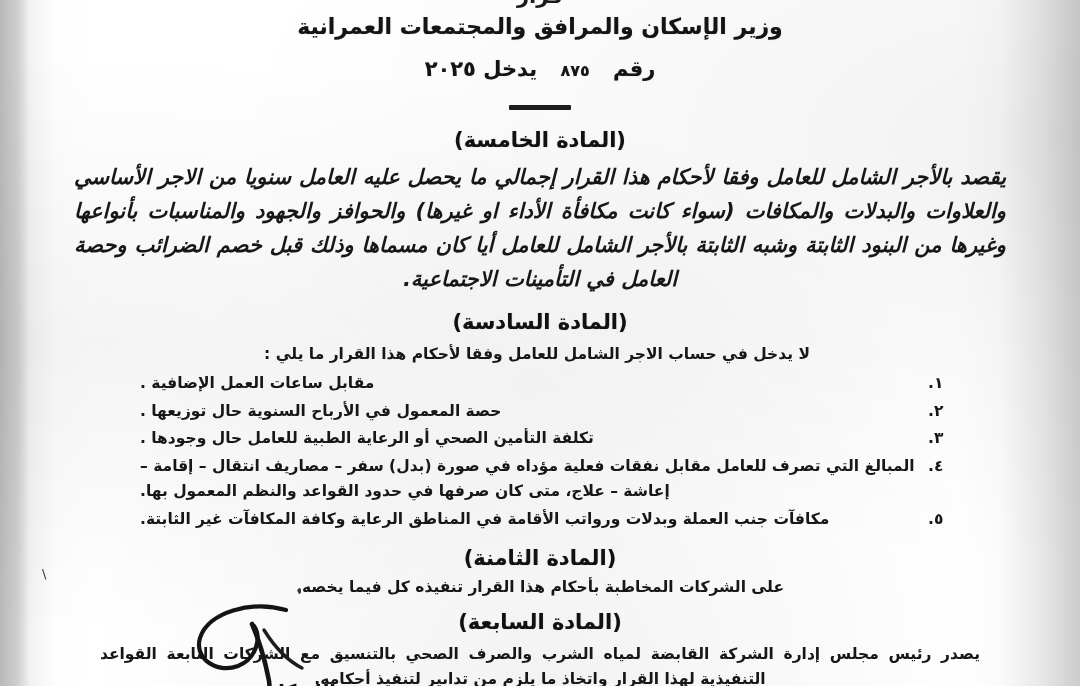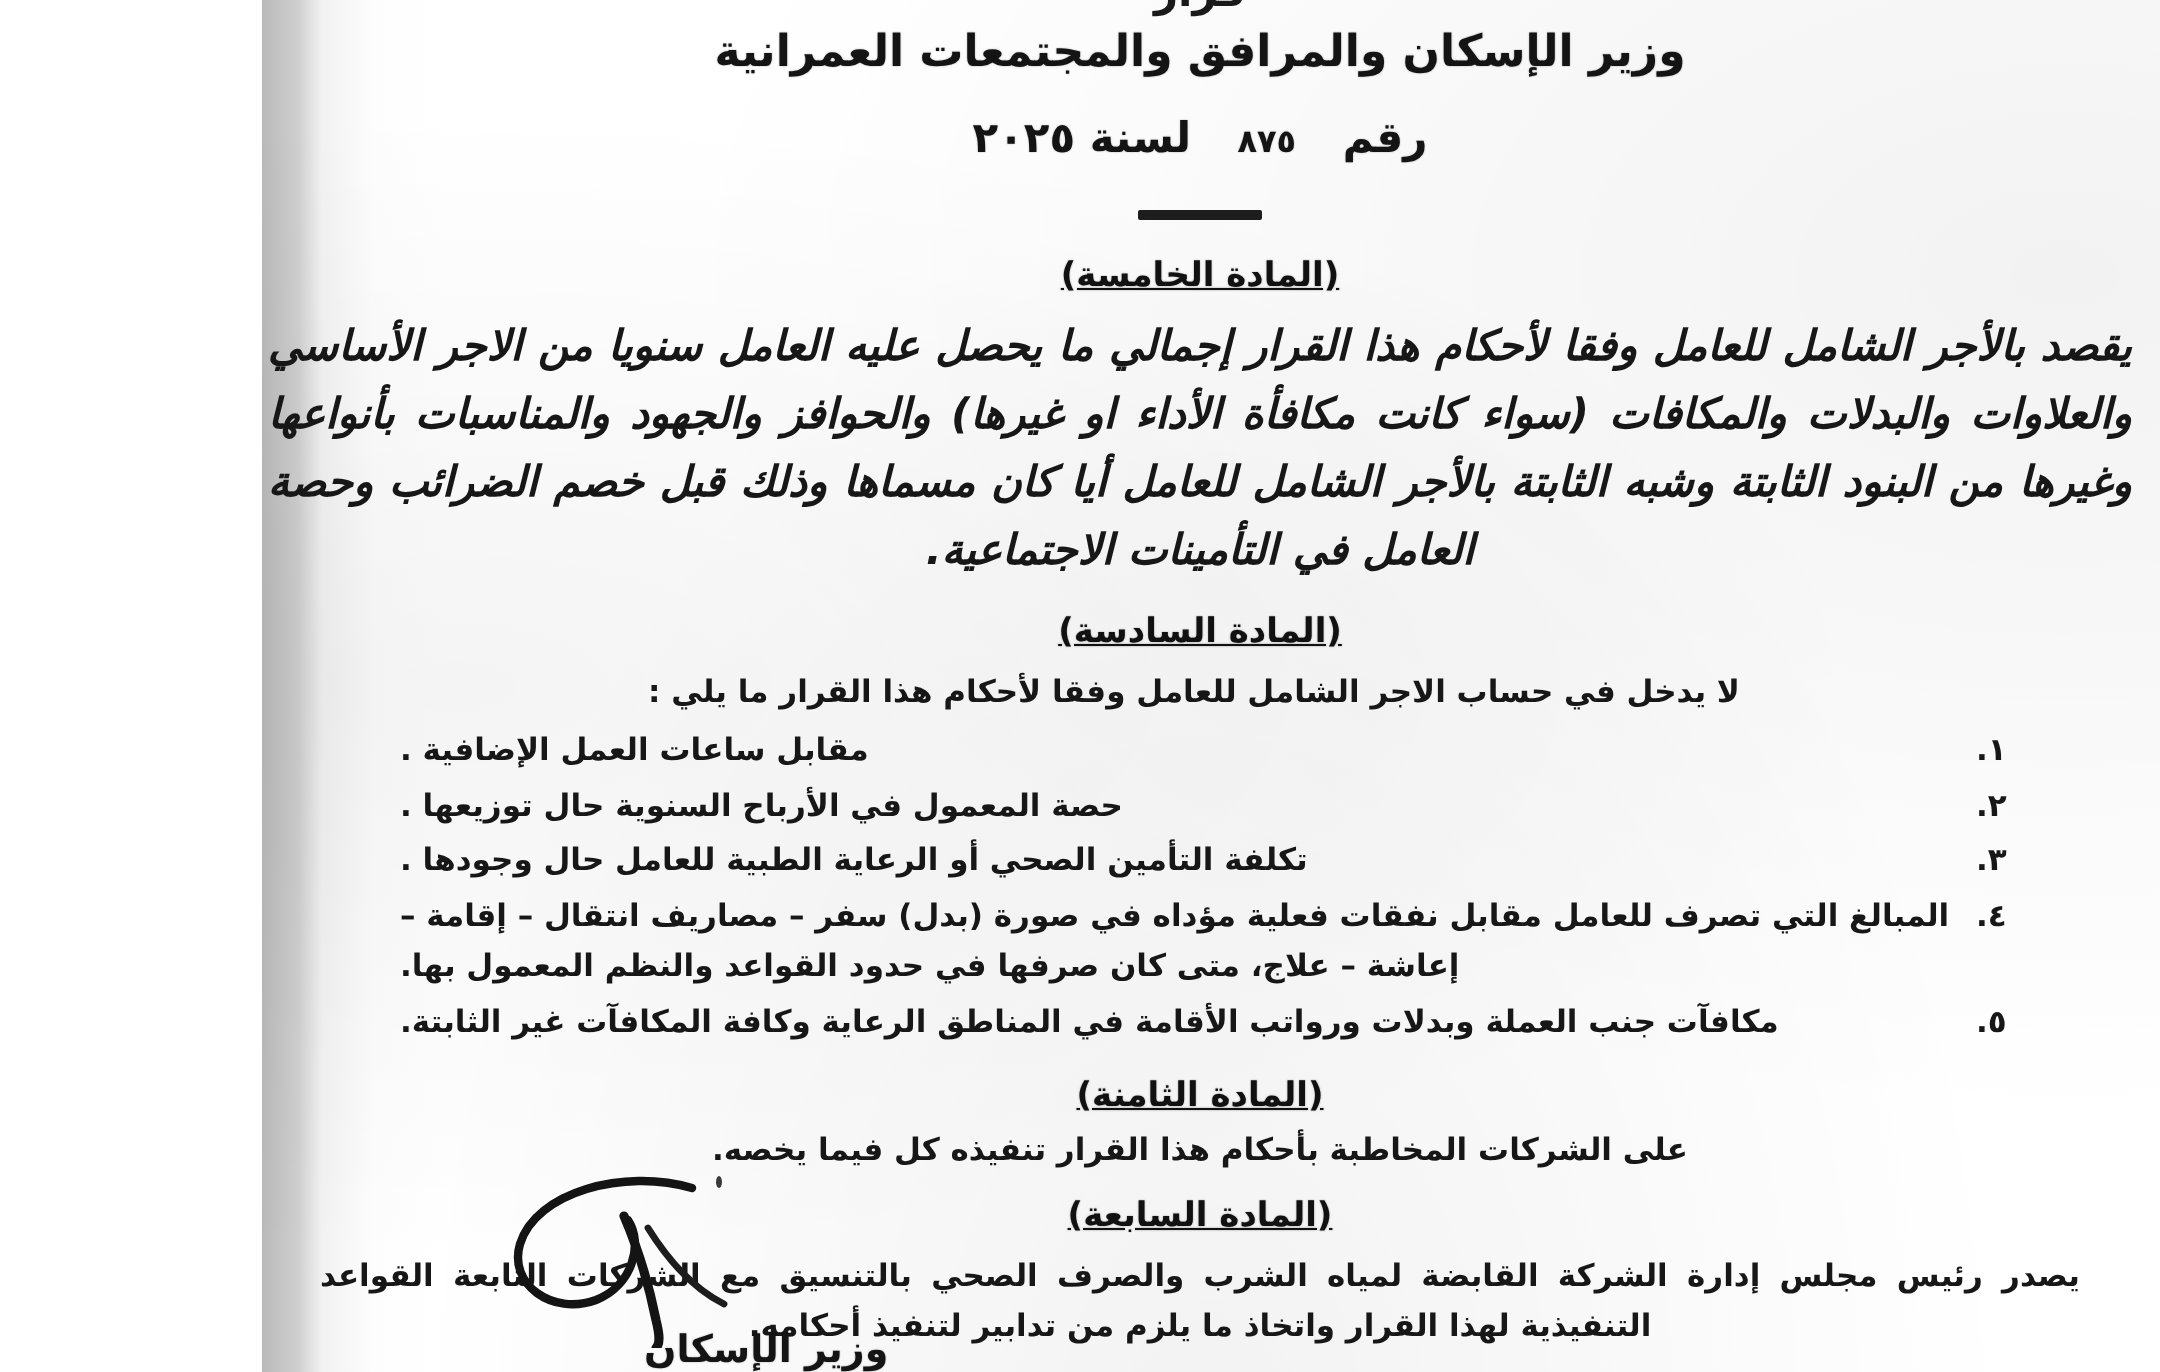--- a/index.html
+++ b/index.html
@@ -11,21 +11,21 @@
     width: 1080px;
     height: 686px;
     overflow: hidden;
     font-family: "DejaVu Sans", sans-serif;
     color: #1b1b1b;
   }
 
   
   #scan {
     position: relative;
-    width: 949px;
+    width: 1080px;
     height: 686px;
     background:
       linear-gradient(90deg, #b9b9b9 0px, #cfcfcf 18px, #f2f2f2 30px, #fdfdfd 55px, #ffffff 90px, #ffffff 960px, #fbfbfb 1000px, #e8e8e8 1040px, #cccccc 1080px);
     overflow: hidden;
   }
   
   #scan:before {
     content: "";
     position: absolute;
     inset: 0;
@@ -89,27 +89,26 @@
     background: #1d1d1d;
     margin: 24px auto 18px auto;
     border-radius: 1px;
   }
 
   
   .article {
     margin-bottom: 14px;
   }
   .article-title {
-    font-size: 17px;
+    font-size: 21px;
     font-weight: bold;
     letter-spacing: 1px;
     margin: 10px 0 8px 0;
     color: #111;
     text-shadow: 0 0 1px rgba(0,0,0,0.35);
-    text-decoration: underline;
   }
   .body-text {
     font-size: 21px;
     line-height: 1.62;
     font-weight: bold;
     text-align: justify;
     text-align-last: center;
     color: #171717;
     padding: 0 4px;
     font-style: italic;
@@ -216,21 +215,21 @@
 
     <div class="header-clip">
       <div class="cut">قرار</div>
     </div>
 
     <div class="minister-line">وزير الإسكان والمرافق والمجتمعات العمرانية</div>
 
     <div class="decree-line">
       <span>رقم</span>
       <span class="num">٨٧٥</span>
-      <span>لسنة</span>
+      <span>يدخل</span>
       <span>٢٠٢٥</span>
     </div>
 
     <div class="rule"></div>
 
     <div class="article">
       <div class="article-title">(المادة الخامسة)</div>
       <div class="body-text">يقصد بالأجر الشامل للعامل وفقا لأحكام هذا القرار إجمالي ما يحصل عليه العامل سنويا من الاجر الأساسي والعلاوات والبدلات والمكافات (سواء كانت مكافأة الأداء او غيرها) والحوافز والجهود والمناسبات بأنواعها وغيرها من البنود الثابتة وشبه الثابتة بالأجر الشامل للعامل أيا كان مسماها وذلك قبل خصم الضرائب وحصة العامل في التأمينات الاجتماعية.</div>
     </div>
 

